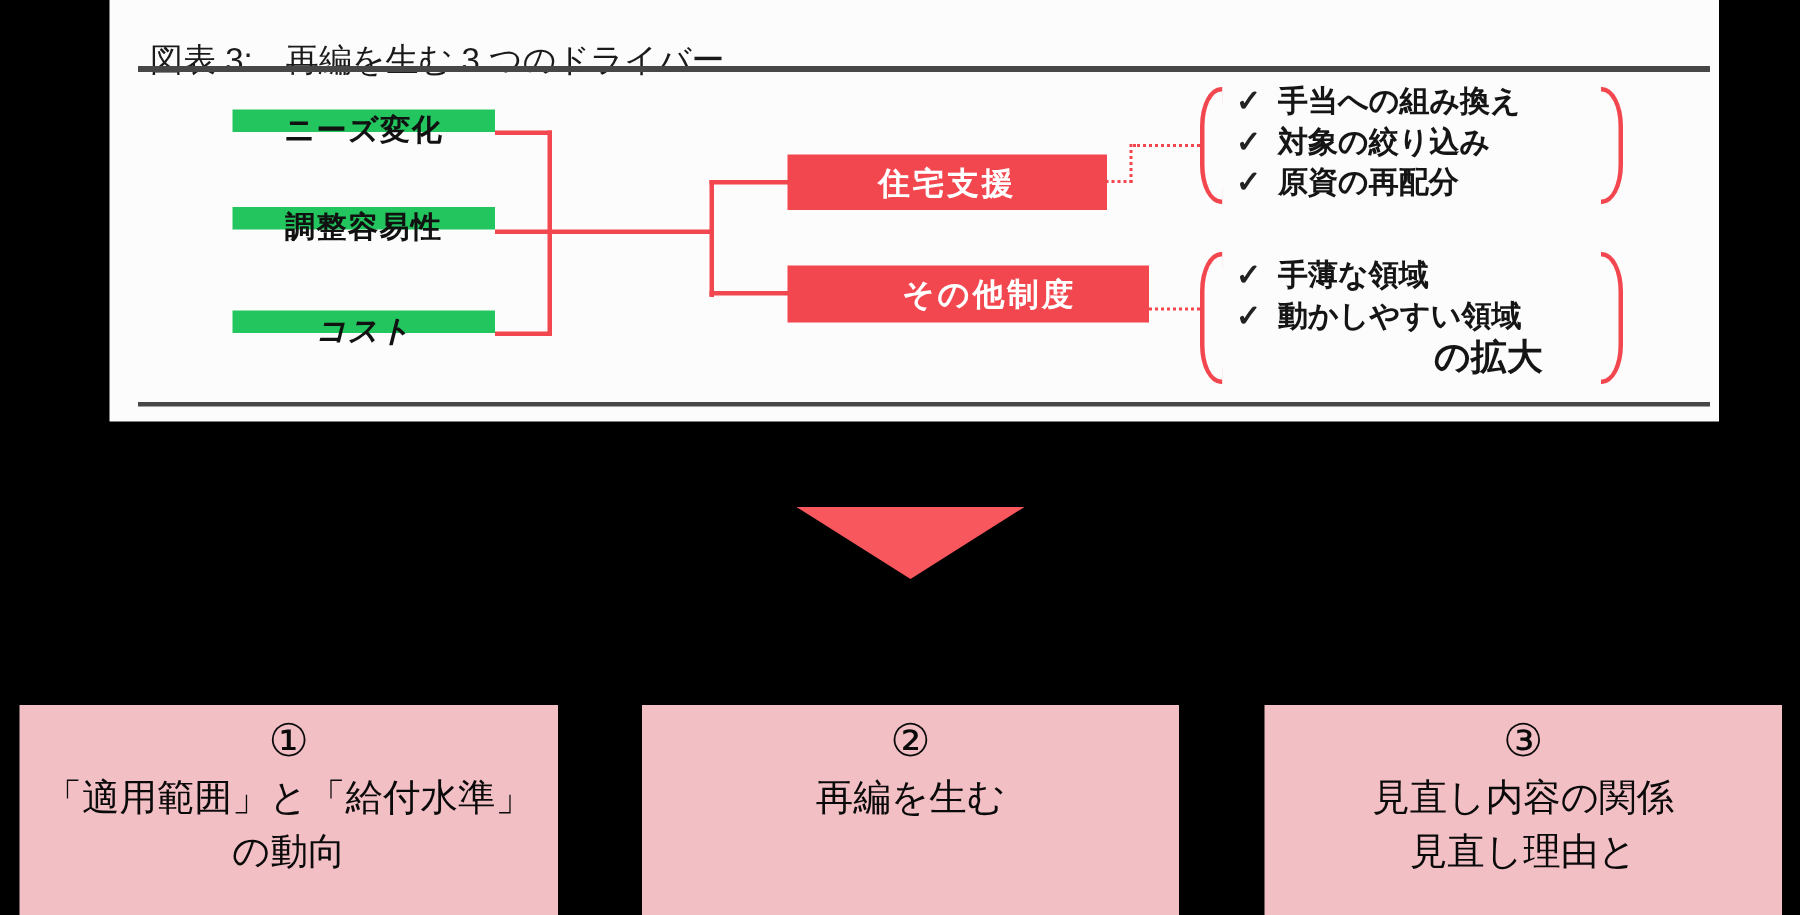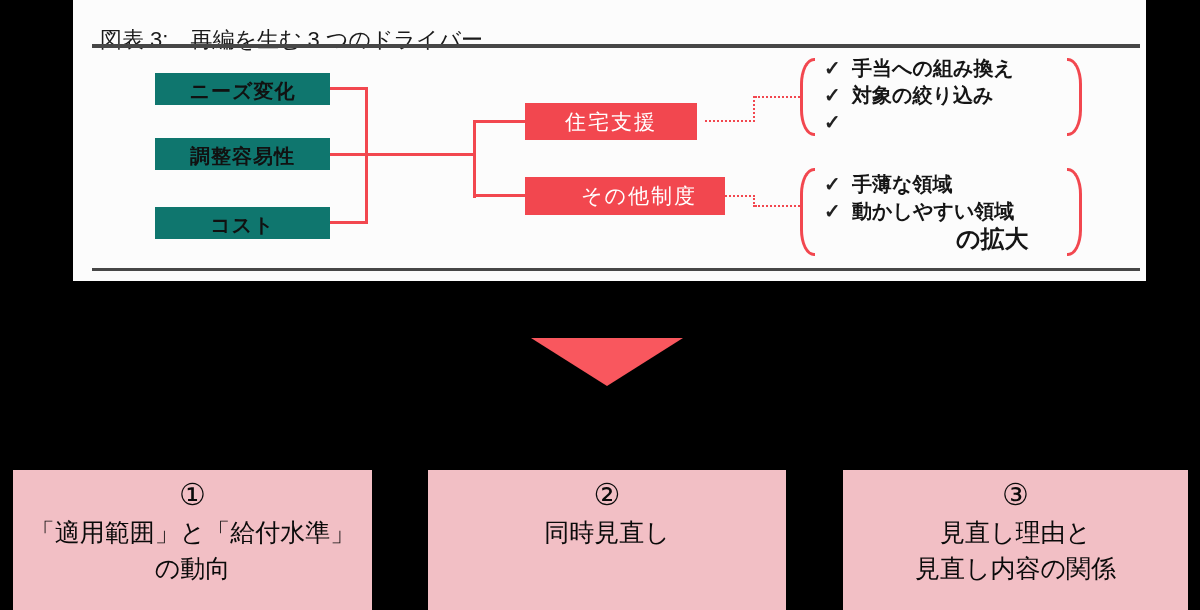--- a/index.html
+++ b/index.html
@@ -9,34 +9,34 @@
   }
   
   .panel { position:absolute; left:73px; top:0; width:1073px; height:281px; background:#fcfcfc; }
   .fig-title { position:absolute; left:27px; top:8px; font-size:22px; font-weight:normal; color:#1a1a1a; white-space:pre;margin-top:17px; }
   .rule { position:absolute; left:19px; width:1048px; background:#474747; }
   .rule.top { top:44px; height:4px; }
   .rule.bottom { top:268px; height:3px; }
 
   
   .driver {
-    position:absolute; left:82px; width:175px; height:32px; background:#0f766e;
+    position:absolute; left:82px; width:175px; height:15px; background:#22c55e;
     color:#111; font-size:20px; font-weight:bold;
-    display:flex; align-items:flex-end; justify-content:center; letter-spacing:1px;
+    display:flex; align-items:flex-start; justify-content:center; letter-spacing:1px;
   }
-  #driver-0 { top:73px; } #driver-1 { top:138px; } #driver-2 { top:207px; }
+  #driver-0 { top:73px; } #driver-1 { top:138px; } #driver-2 { top:207px;font-style:italic; }
 
   
   .lh { position:absolute; height:3px; background:#f2474f; }
   .lv { position:absolute; width:3px; background:#f2474f; }
 
   
   .branch {
-    position:absolute; left:452px; width:172px; height:37px; background:#f2474f;
-    color:#fff; font-size:21px; font-weight:normal; letter-spacing:2px;
+    position:absolute; left:452px; width:213px; height:37px; background:#f2474f;
+    color:#fff; font-size:21px; font-weight:bold; letter-spacing:2px;
     display:flex; align-items:center; justify-content:center;
   }
   #branch-0 { top:103px; } #branch-1 { top:177px; height:38px;padding-left:28px; }
 
   
   .dh { position:absolute; border-top:2px dotted #f2474f; }
   .dv { position:absolute; border-left:2px dotted #f2474f; }
 
   
   .chk-group { position:absolute; left:727px; width:282px; }
@@ -121,20 +121,21 @@
         <div class="chk-row">
           <span class="chk-mark">✓</span>
           <span>手当への組み換え</span>
         </div>
         <div class="chk-row">
           <span class="chk-mark">✓</span>
           <span>対象の絞り込み</span>
         </div>
         <div class="chk-row">
           <span class="chk-mark">✓</span>
+          <span>原資の再配分</span>
         </div>
       </div>
     </div>
 
     <div class="chk-group" id="chk-group-1">
       <div class="bracket-l"></div>
       <div class="bracket-r"></div>
       <div class="chk-rows">
         <div class="chk-row">
           <span class="chk-mark">✓</span>
@@ -151,21 +152,21 @@
 
   <div class="arrow-down"></div>
 
   <div class="conclusion" id="conclusion-0">
     <div class="c-num">①</div>
     <div class="c-line">「適用範囲」と「給付水準」</div>
     <div class="c-line">の動向</div>
   </div>
   <div class="conclusion" id="conclusion-1">
     <div class="c-num">②</div>
-    <div class="c-line">同時見直し</div>
+    <div class="c-line">再編を生む</div>
   </div>
   <div class="conclusion" id="conclusion-2">
     <div class="c-num">③</div>
+    <div class="c-line">見直し内容の関係</div>
     <div class="c-line">見直し理由と</div>
-    <div class="c-line">見直し内容の関係</div>
   </div>
 
 </div>
 
 </body></html>

